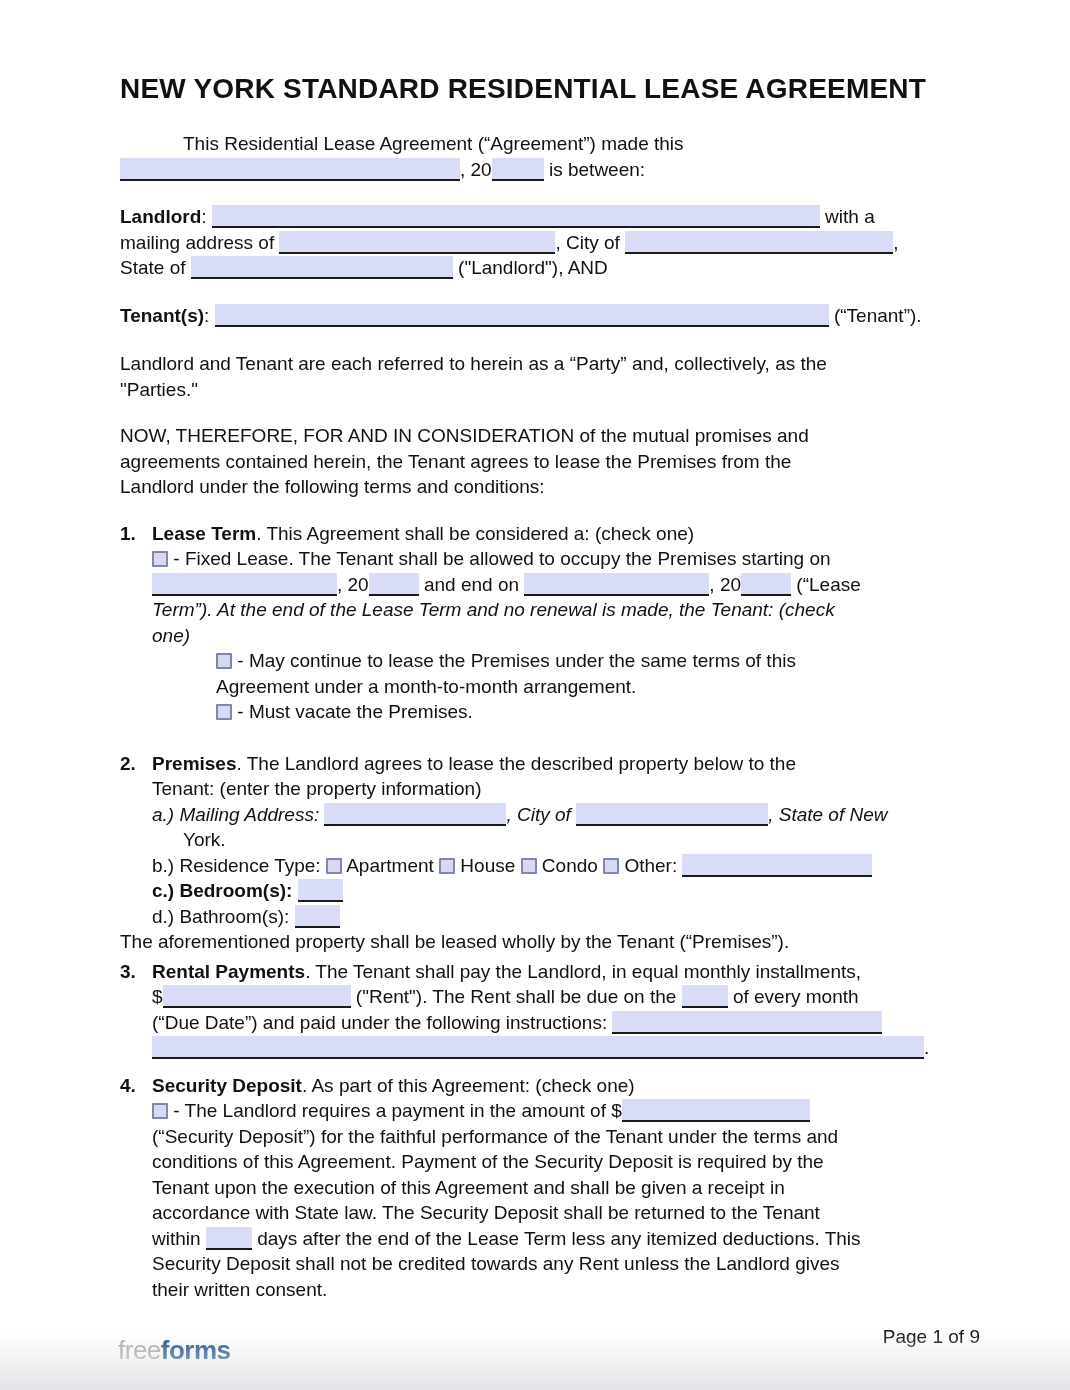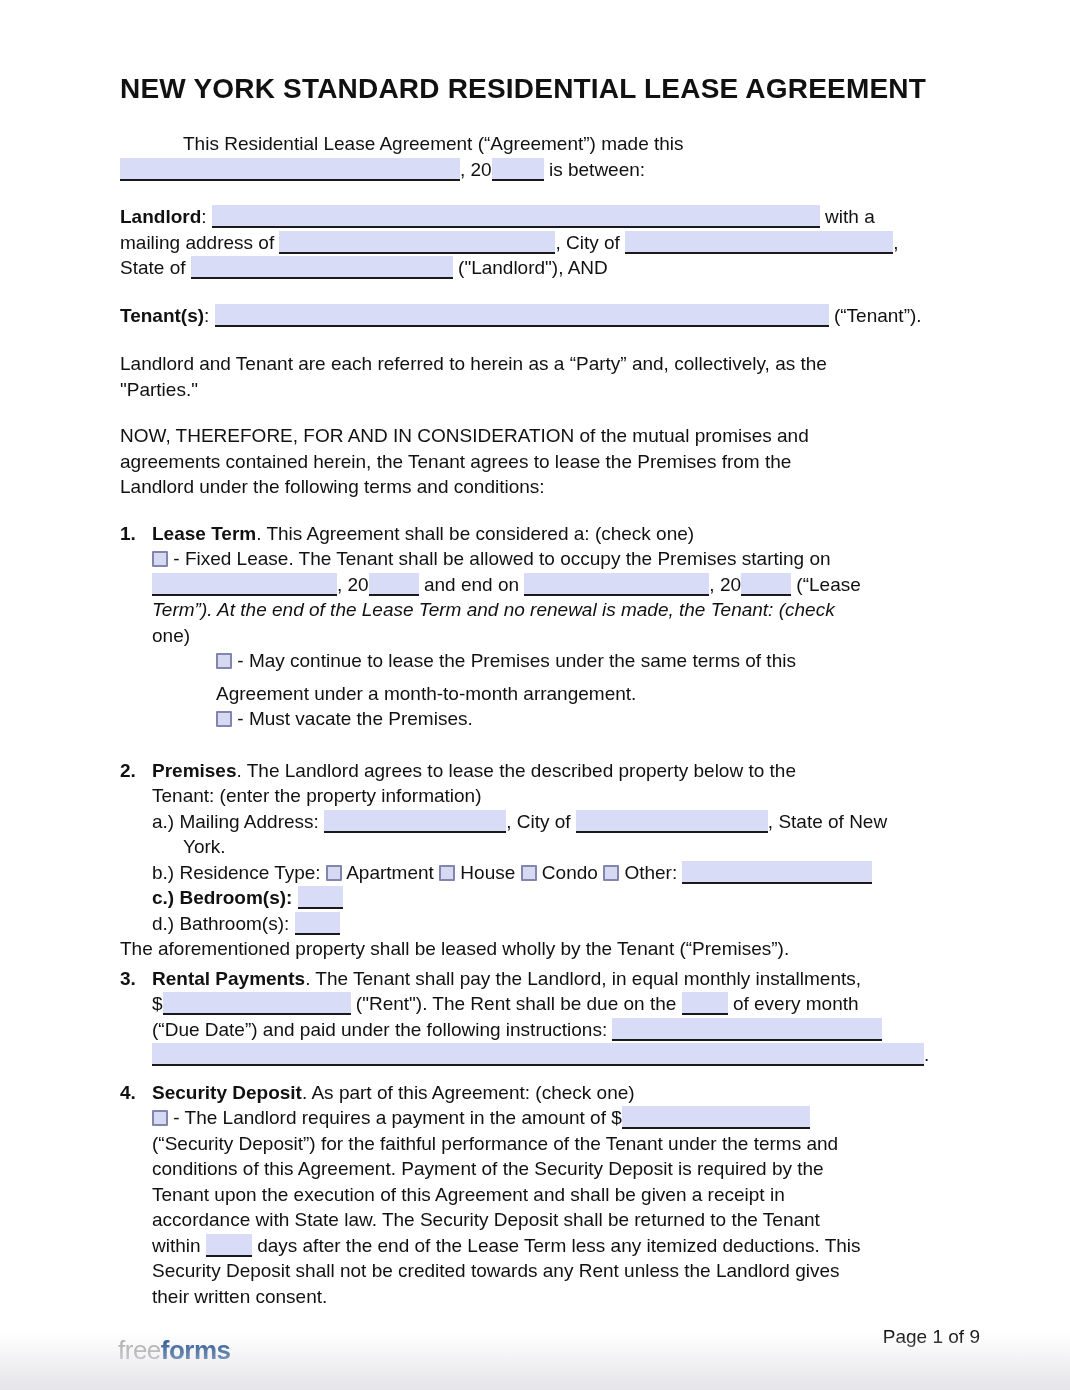--- a/index.html
+++ b/index.html
@@ -95,29 +95,29 @@
         <div class="block" style="margin-top: 21px;">
           <div class="line"><span class="txt">NOW, THEREFORE, FOR AND IN CONSIDERATION of the mutual promises and</span></div>
           <div class="line"><span class="txt">agreements contained herein, the Tenant agrees to lease the Premises from the</span></div>
           <div class="line"><span class="txt">Landlord under the following terms and conditions:</span></div>
         </div>
         <div class="block" style="margin-top: 21px;">
           <div class="line"><span class="num">1.</span><span class="bold">Lease Term</span><span class="txt">. This Agreement shall be considered a: (check one)</span></div>
           <div class="line" style="padding-left: 32px;"><span class="checkbox"></span><span class="txt"> - Fixed Lease. The Tenant shall be allowed to occupy the Premises starting on</span></div>
           <div class="line" style="padding-left: 32px;"><span class="blank" style="width: 185px;"></span><span class="txt">, 20</span><span class="blank" style="width: 50px;"></span><span class="txt"> and end on </span><span class="blank" style="width: 185px;"></span><span class="txt">, 20</span><span class="blank" style="width: 50px;"></span><span class="txt"> (“Lease</span></div>
           <div class="line" style="padding-left: 32px; font-style: italic;"><span class="txt">Term”). At the end of the Lease Term and no renewal is made, the Tenant: (check</span></div>
-          <div class="line" style="padding-left: 32px;"><span class="txt">one)</span></div>
+          <div class="line" style="padding-left: 32px; font-style: italic;"><span class="txt">one)</span></div>
           <div class="line" style="padding-left: 96px;"><span class="checkbox"></span><span class="txt"> - May continue to lease the Premises under the same terms of this</span></div>
-          <div class="line" style="padding-left: 96px; margin-top: 7px;"><span class="txt">Agreement under a month-to-month arrangement.</span></div>
+          <div class="line" style="padding-left: 96px;"><span class="txt">Agreement under a month-to-month arrangement.</span></div>
           <div class="line" style="padding-left: 96px;"><span class="checkbox"></span><span class="txt"> - Must vacate the Premises.</span></div>
         </div>
         <div class="block" style="margin-top: 26px;">
           <div class="line"><span class="num">2.</span><span class="bold">Premises</span><span class="txt">. The Landlord agrees to lease the described property below to the</span></div>
           <div class="line" style="padding-left: 32px;"><span class="txt">Tenant: (enter the property information)</span></div>
-          <div class="line" style="padding-left: 32px;"><span class="txt">a.) Mailing Address: </span><span class="blank" style="width: 182px;"></span><span class="txt">, City of </span><span class="blank" style="width: 192px;"></span><span class="txt">, State of New</span></div>
+          <div class="line" style="padding-left: 32px; font-style: italic;"><span class="txt">a.) Mailing Address: </span><span class="blank" style="width: 182px;"></span><span class="txt">, City of </span><span class="blank" style="width: 192px;"></span><span class="txt">, State of New</span></div>
           <div class="line" style="padding-left: 63px;"><span class="txt">York.</span></div>
           <div class="line" style="padding-left: 32px;"><span class="txt">b.) Residence Type: </span><span class="checkbox"></span><span class="txt"> Apartment </span><span class="checkbox"></span><span class="txt"> House </span><span class="checkbox"></span><span class="txt"> Condo </span><span class="checkbox"></span><span class="txt"> Other: </span><span class="blank" style="width: 190px;"></span></div>
           <div class="line" style="padding-left: 32px; font-weight: bold;"><span class="txt">c.) Bedroom(s): </span><span class="blank" style="width: 45px;"></span></div>
           <div class="line" style="padding-left: 32px;"><span class="txt">d.) Bathroom(s): </span><span class="blank" style="width: 45px;"></span></div>
           <div class="line"><span class="txt">The aforementioned property shall be leased wholly by the Tenant (“Premises”).</span></div>
         </div>
         <div class="block" style="margin-top: 4px;">
           <div class="line"><span class="num">3.</span><span class="bold">Rental Payments</span><span class="txt">. The Tenant shall pay the Landlord, in equal monthly installments,</span></div>
           <div class="line" style="padding-left: 32px;"><span class="txt">$</span><span class="blank" style="width: 188px;"></span><span class="txt"> ("Rent"). The Rent shall be due on the </span><span class="blank" style="width: 46px;"></span><span class="txt"> of every month</span></div>
           <div class="line" style="padding-left: 32px;"><span class="txt">(“Due Date”) and paid under the following instructions: </span><span class="blank" style="width: 270px;"></span></div>

